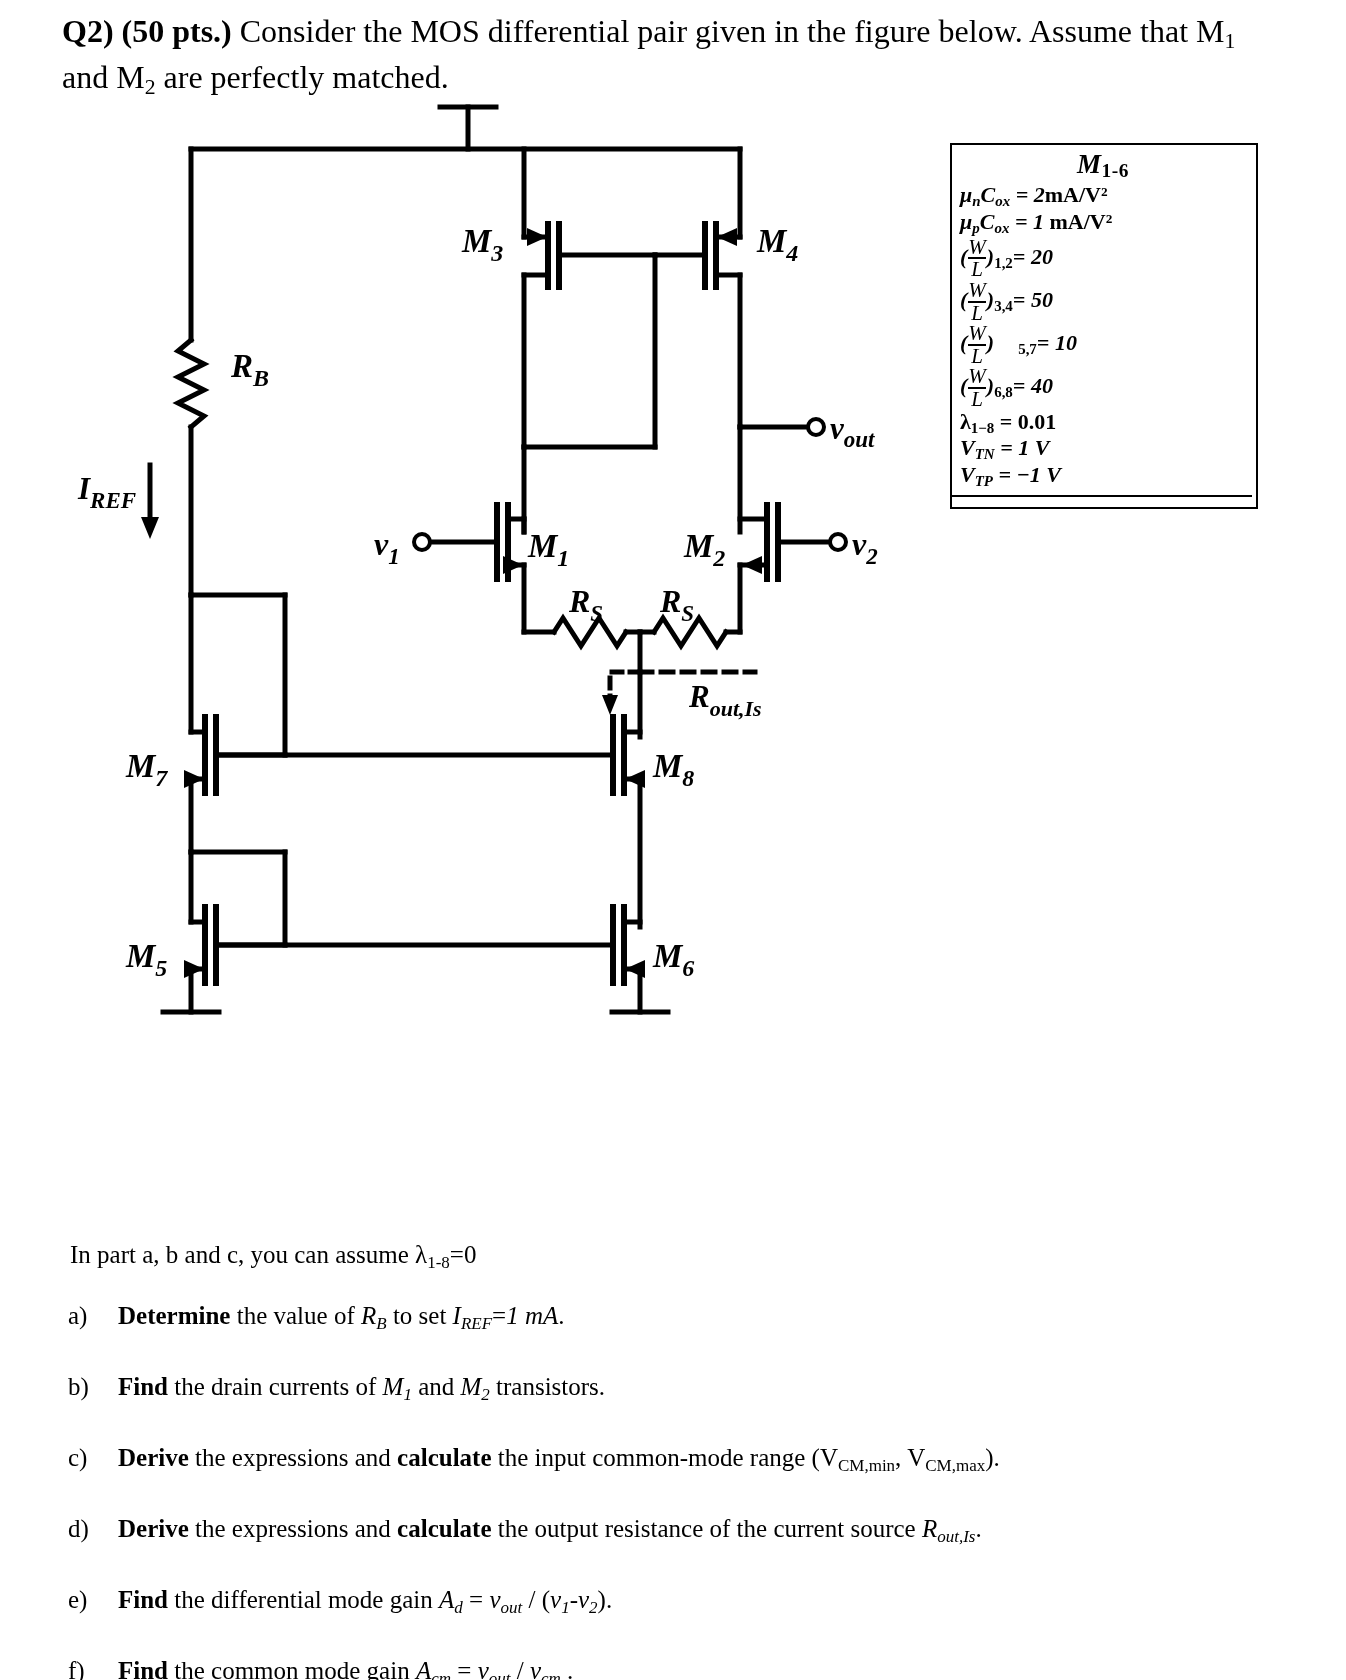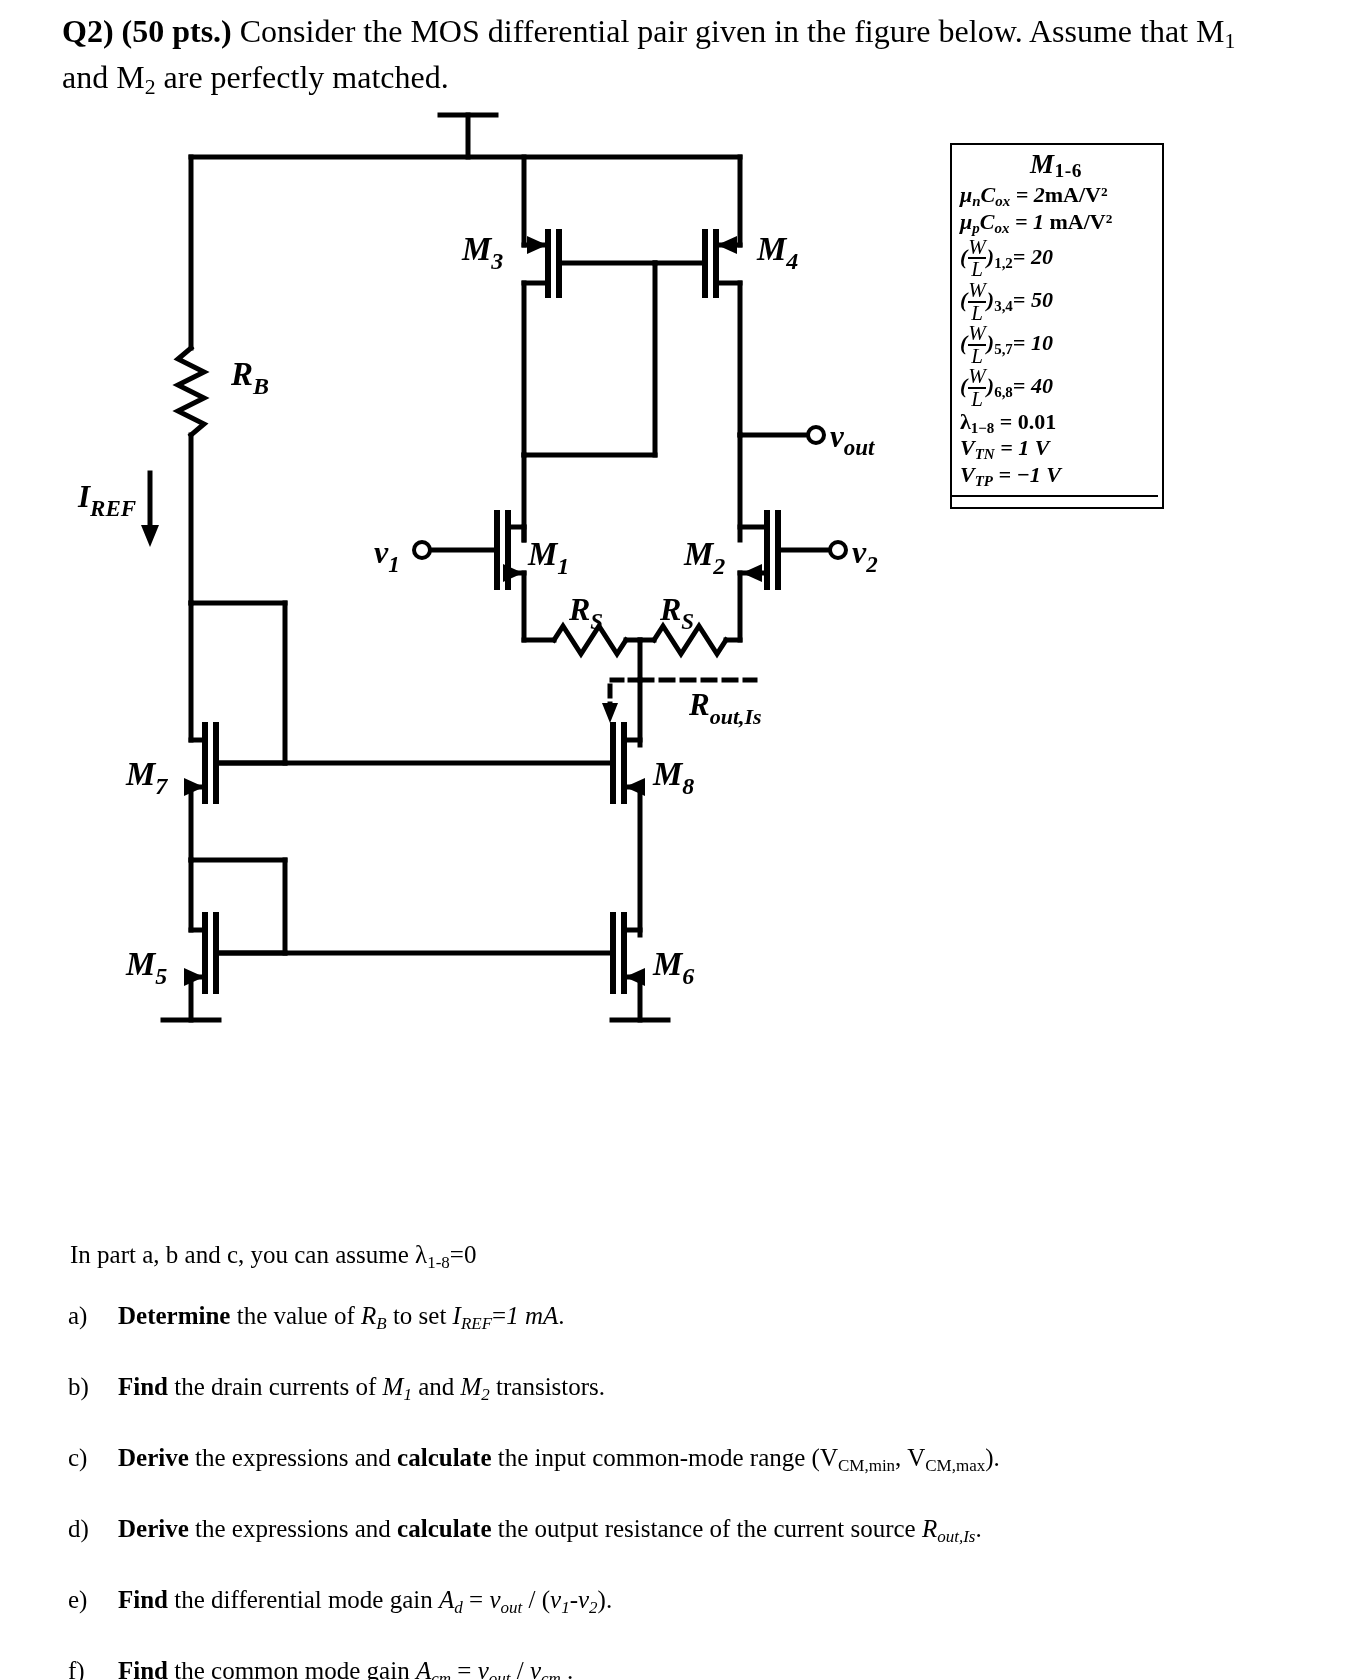--- a/index.html
+++ b/index.html
@@ -27,32 +27,32 @@
     text-align: left;
   }
   .qhead b { font-weight: bold; }
   sub { font-size: 0.68em; vertical-align: -0.28em; }
   i  { font-style: italic; }
 
   
   #circuit {
     position: absolute;
     left: 0px;
-    top: 95px;
+    top: 87px;
     width: 960px;
     height: 930px;
   }
   #circuit svg { display: block; }
 
   
   .parambox {
     position: absolute;
     left: 950px;
     top: 143px;
-    width: 214px;
+    width: 308px;
     border: 2px solid #000;
     box-sizing: border-box;
     padding: 4px 10px 6px 8px;
     font-size: 22px;
     line-height: 1.12;
     font-weight: bold;
     font-family: "Liberation Serif", "DejaVu Serif", serif;
   }
   .parambox .title {
     text-align: center;
@@ -362,21 +362,21 @@
 
   <div class="prow">
     (<span class="frac"><span class="num">W</span><span class="den">L</span></span>)<sub style="font-style:normal;">1,2</sub><span>= 20</span>
   </div>
 
   <div class="prow">
     (<span class="frac"><span class="num">W</span><span class="den">L</span></span>)<sub style="font-style:normal;">3,4</sub><span>= 50</span>
   </div>
 
   <div class="prow">
-    (<span class="frac"><span class="num">W</span><span class="den">L</span></span>)<sub style="font-style:normal;">5,7</sub><span>= 10</span>
+    (<span class="frac"><span class="num">W</span><span class="den">L</span></span>)<sub style="font-style:normal;margin-left:24px;">5,7</sub><span>= 10</span>
   </div>
 
   <div class="prow">
     (<span class="frac"><span class="num">W</span><span class="den">L</span></span>)<sub style="font-style:normal;">6,8</sub><span>= 40</span>
   </div>
 
   <div class="prow">
     <span style="font-style:normal;">λ</span><sub style="font-style:normal;text-align:right;">1−8</sub>
     <span style="font-style:normal;">= 0.01</span>
   </div>

